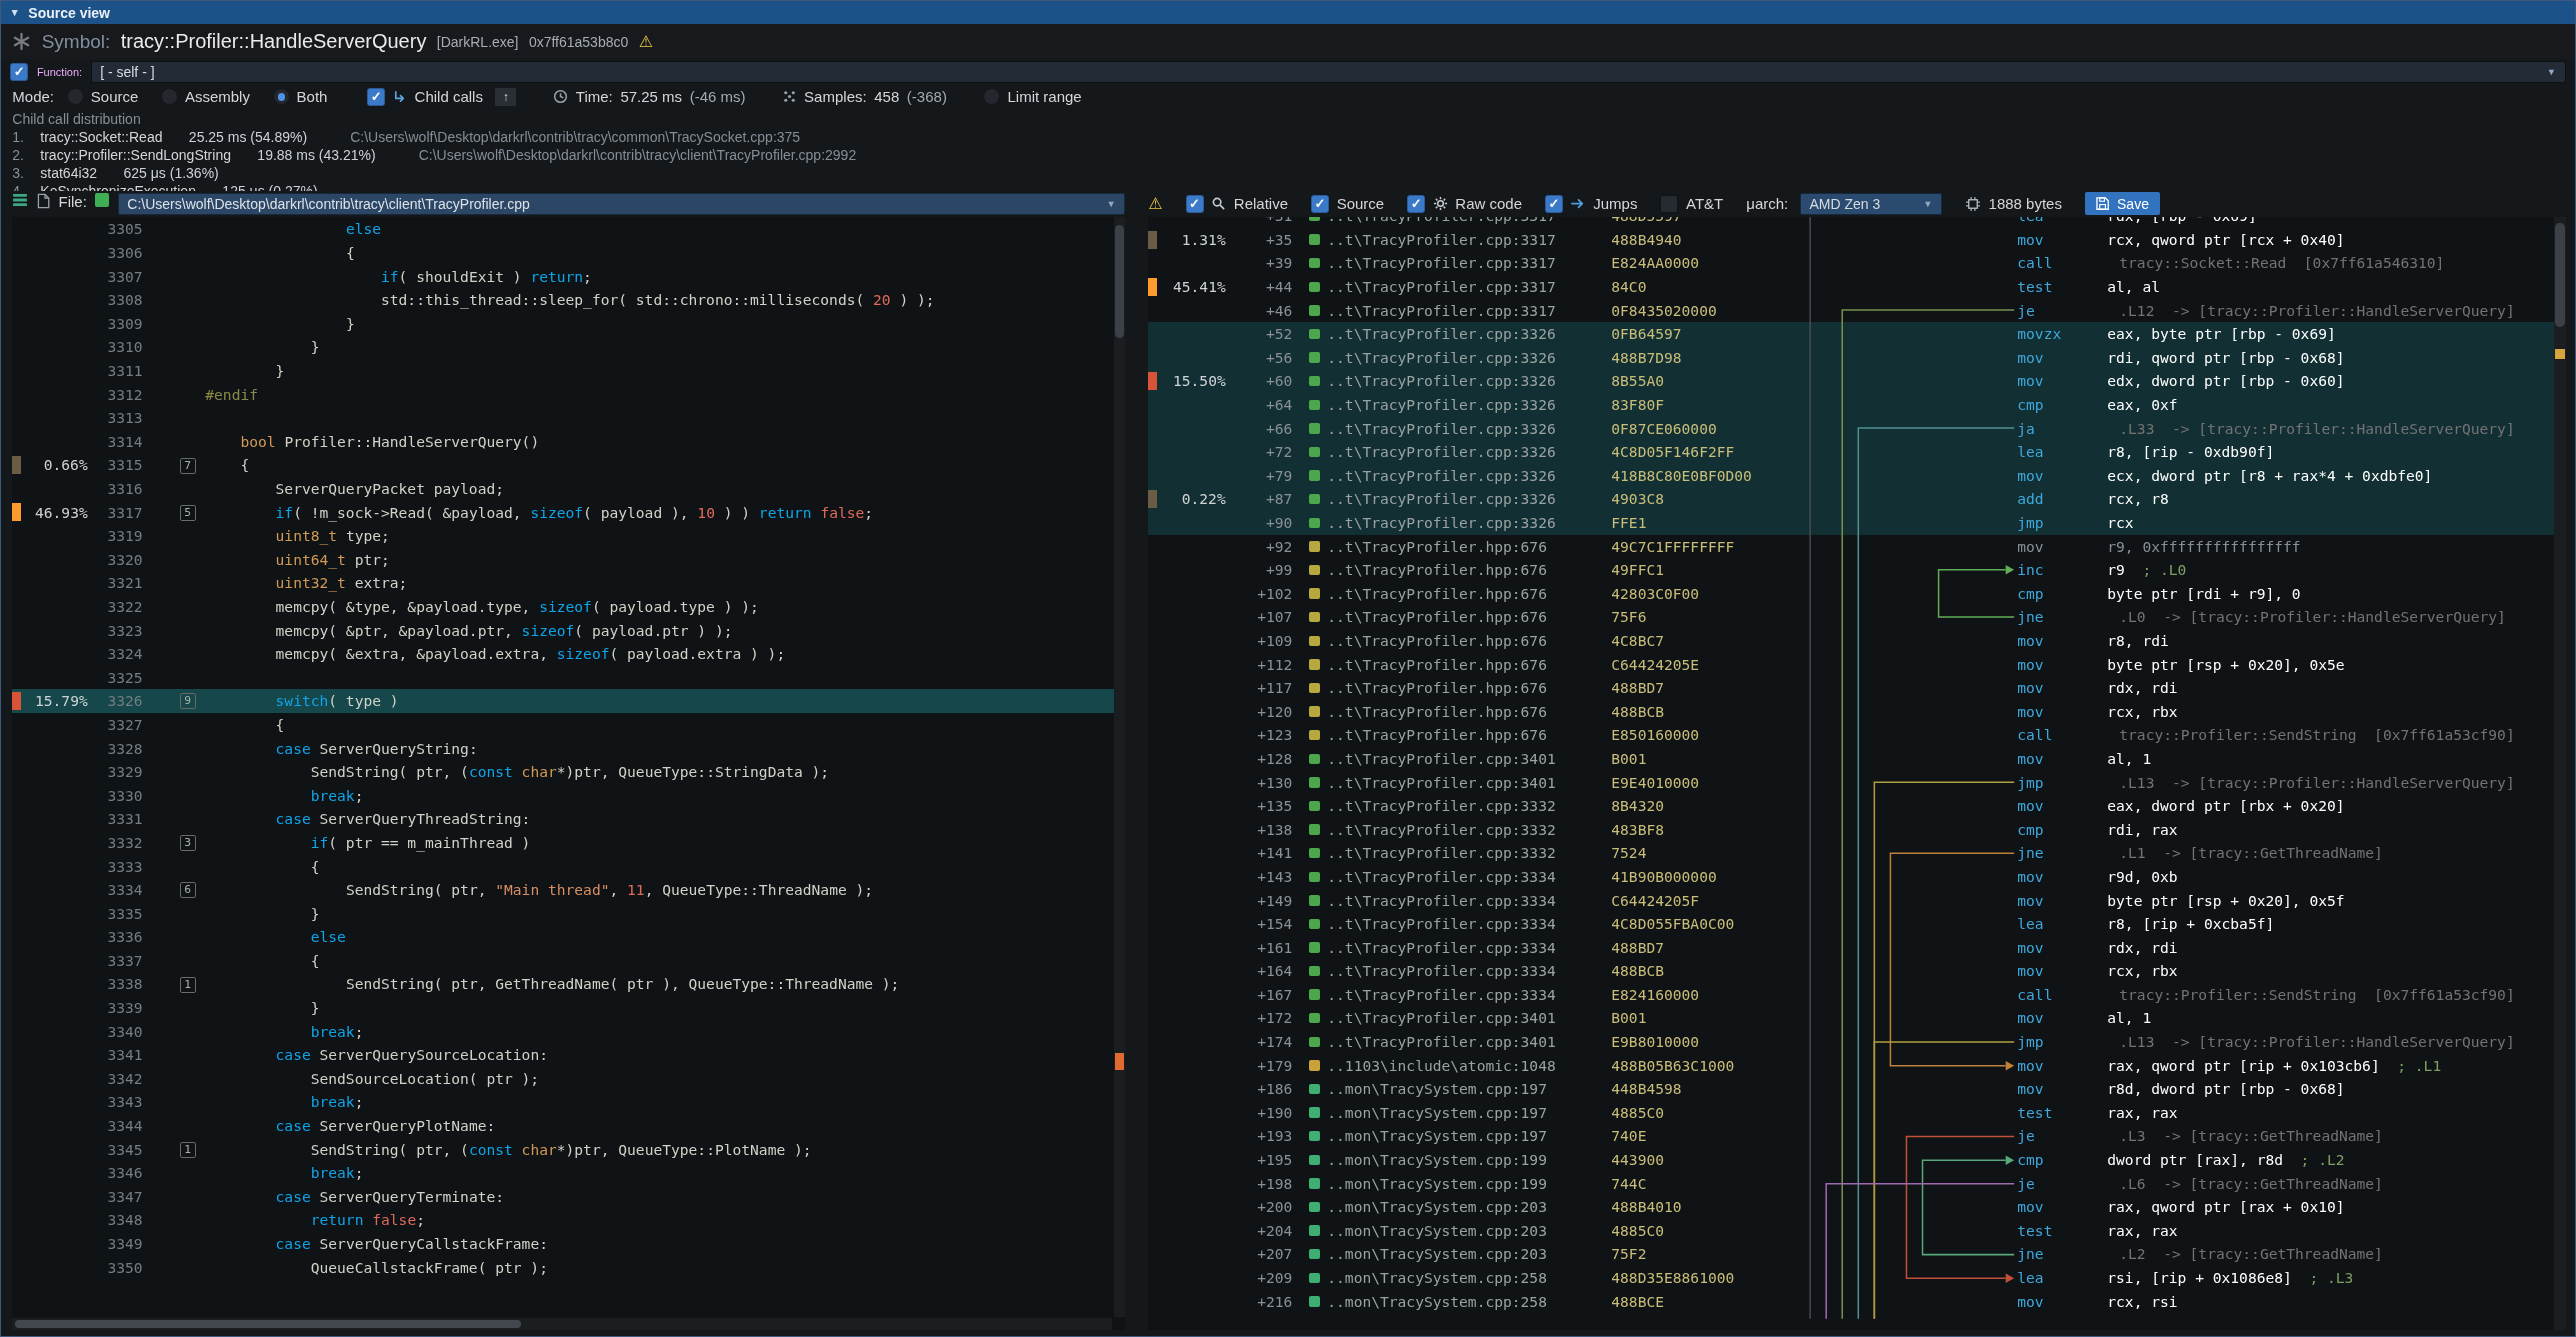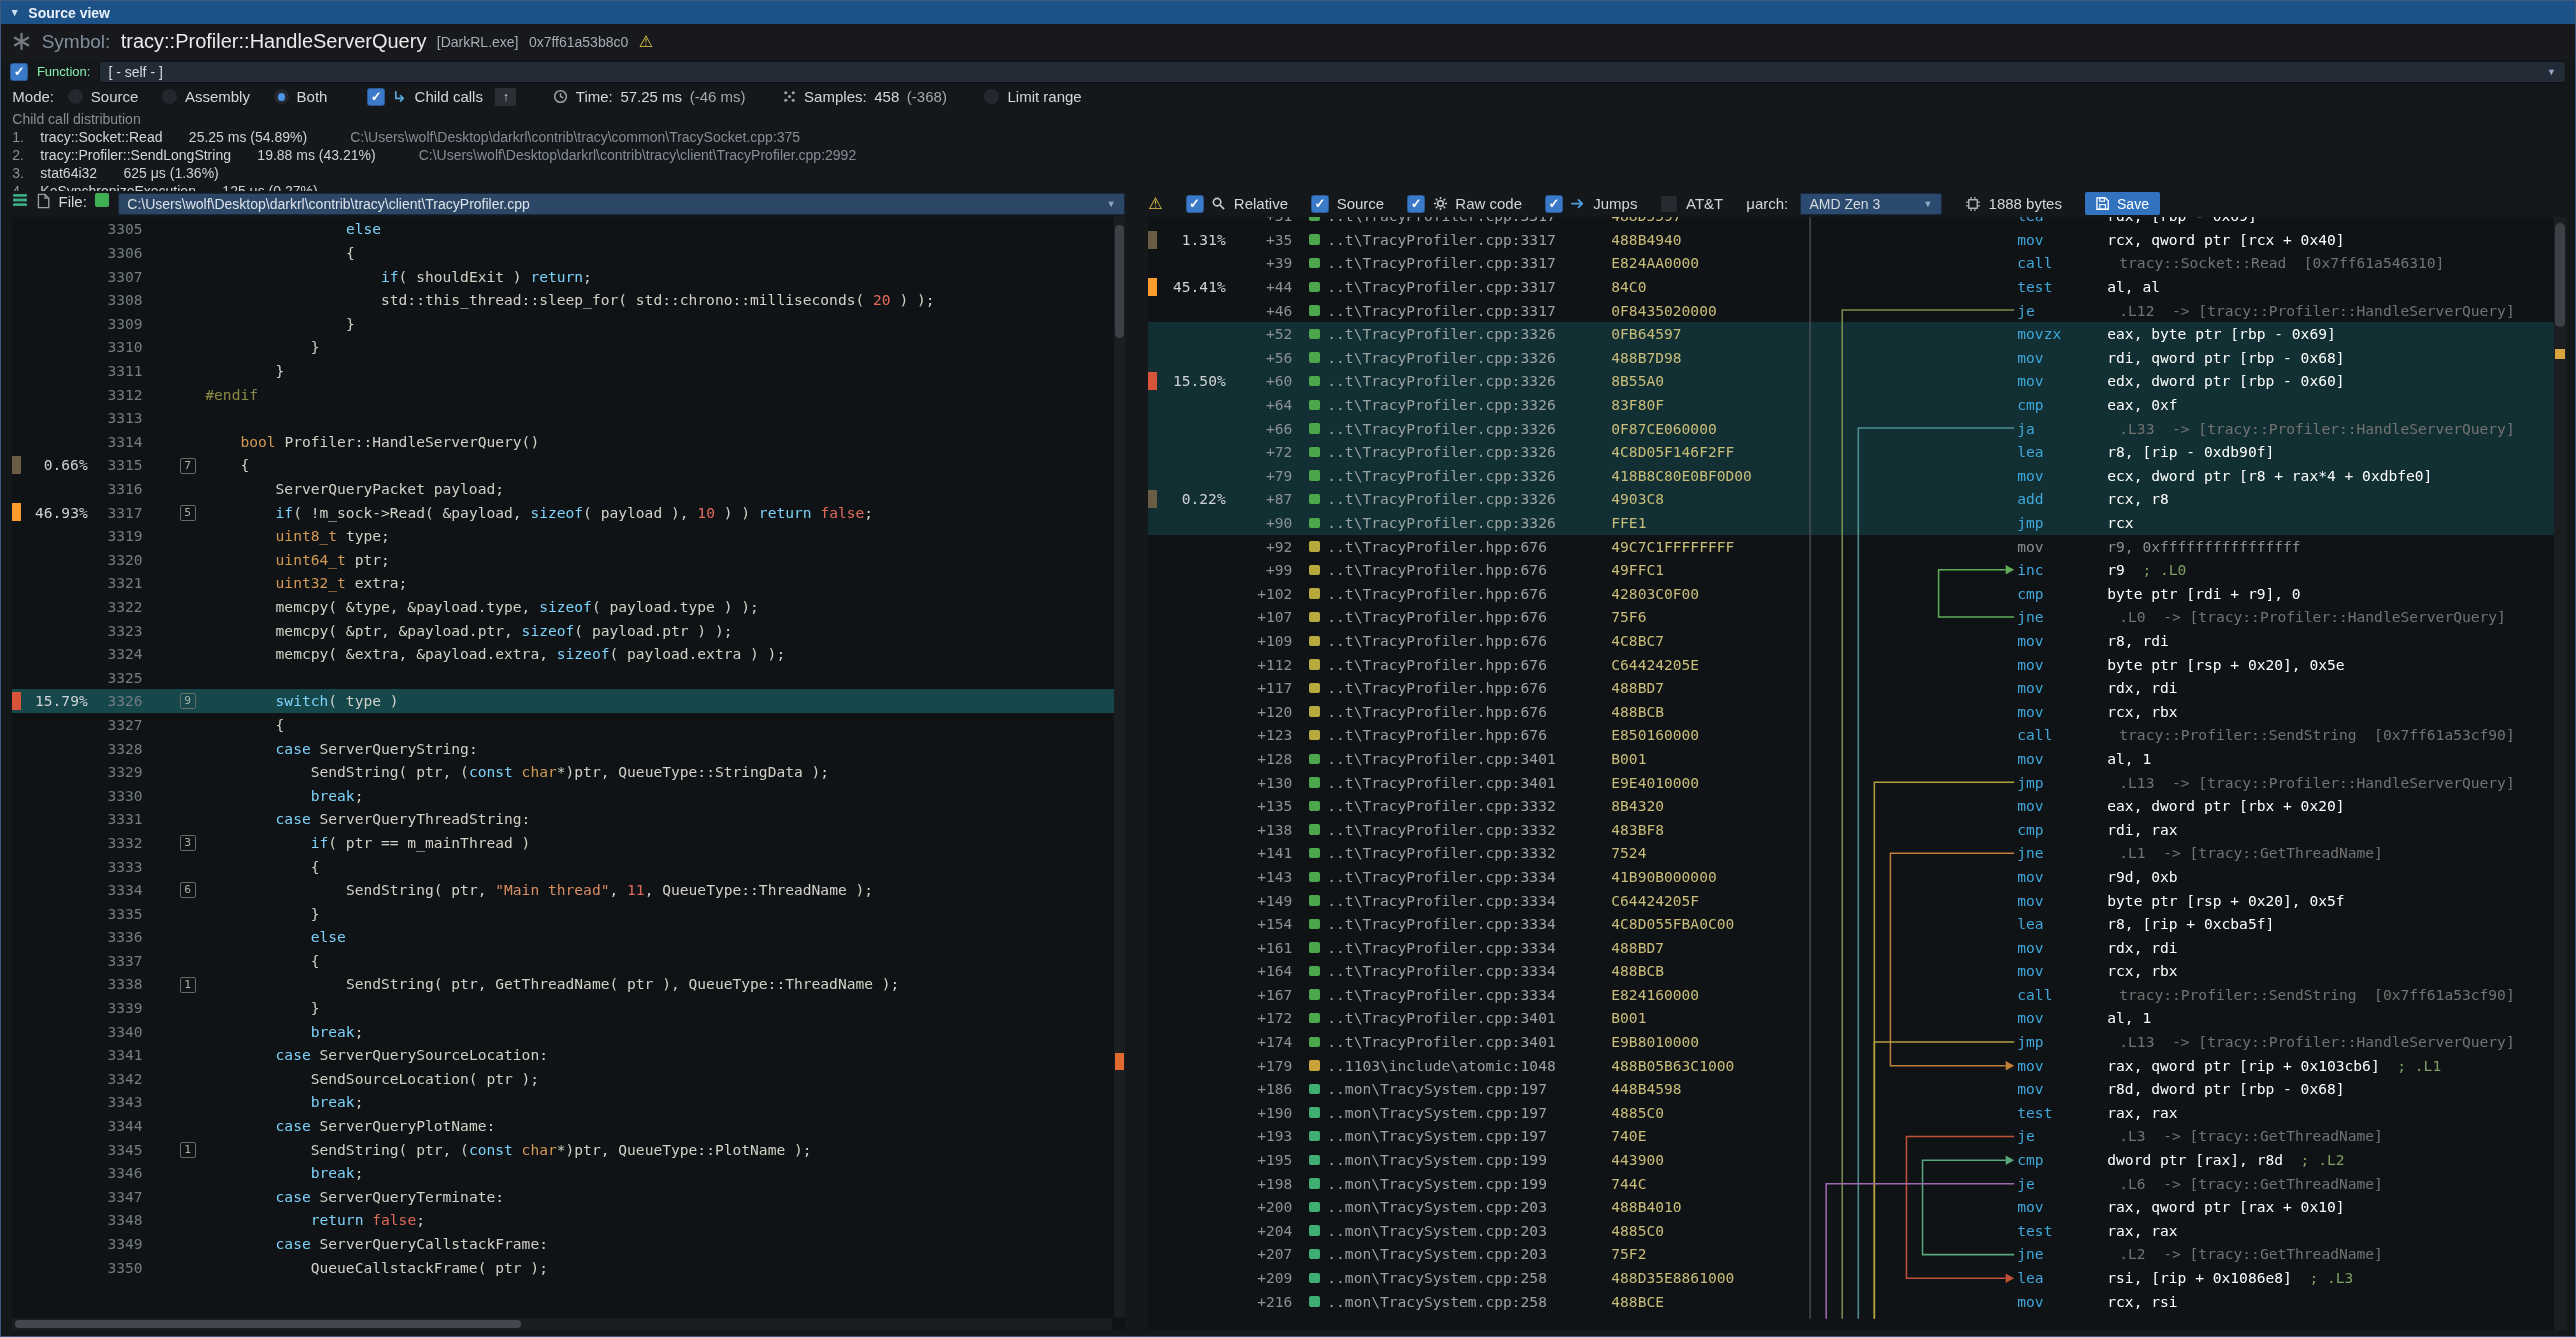--- a/index.html
+++ b/index.html
@@ -18,21 +18,21 @@
   .symbol-row { height:35px; flex:0 0 35px; background:#17191d; display:flex;
                 align-items:center; gap:10.4px; padding:0 11.3px; }
   .sym-label { color:#82909e; font-size:19px; }
   .sym-name  { color:#eaeaea; font-size:20px; }
   .sym-mod, .sym-addr { color:#a7adb5; font-size:14px; }
   .warn { color:#e6c845; font-size:16px; }
 
   
   .function-row { height:25.5px; flex:0 0 25.5px; display:flex; align-items:center;
                   gap:8.5px; padding:0 9.4px; }
-  .fn-label { color:#86efac; font-size:13px; }
+  .fn-label { color:#f0abfc; font-size:11px; }
   .combo { height:22px; background:#232b36; border:0.9px solid #0c0f13;
            display:flex; align-items:center; padding:0 8.5px; color:#d8dbde;
            font-size:14px; border-radius:1.9px; }
   .combo .chev { margin-left:auto; color:#93a8c2; font-size:9.4px; }
   .fn-combo { flex:1; }
 
   
   .mode-row { height:24.6px; flex:0 0 24.6px; display:flex; align-items:center;
               padding:0 11.3px; font-size:15px; color:#d4d7da; }
   .mode-row .lbl { margin-right:13.2px; }
@@ -91,21 +91,21 @@
              padding-right:7.6px; color:#cfd3d6; }
   .bar { position:absolute; left:0; top:2.8px; width:8.5px; height:18px; }
   .h1 { background:#6b5d45; } .h2 { background:#d85438; } .h3 { background:#ff9a2e; }
   .src-num { width:53px; flex:0 0 53px; text-align:right; color:#737d83;
              padding-right:5.7px; }
   .src-badge { width:57px; flex:0 0 57px; text-align:right; padding-right:9.4px; }
   .badge { display:inline-block; border:0.9px solid #676d62; color:#aab2a6;
            font-size:11.3px; line-height:14px; padding:0 3.8px; border-radius:1.9px;
            vertical-align:1.9px; }
   .src-code { flex:1; overflow:hidden; }
-  .tk-d { color:#d2d2c8; } .tk-k { color:#7dd3fc;text-align:center; } .tk-t { color:#d39a55; }
+  .tk-d { color:#d2d2c8; } .tk-k { color:#0ea5e9;text-align:center; } .tk-t { color:#d39a55; }
   .tk-n { color:#e06a5a; } .tk-s { color:#d98d62; } .tk-p { color:#8a8a46; }
 
   
   .asm-rows { margin-top:-13.2px; }
   .asm-row { display:flex; height:23.6px; line-height:23.6px;
              font-family:"DejaVu Sans Mono", monospace; font-size:14.6px;
              white-space:pre; }
   .asm-row.hl { background:rgba(22,84,88,0.45);align-items:flex-end; }
   .a-pct { width:85px; flex:0 0 85px; position:relative; text-align:right;
            padding-right:7.6px; color:#cfd3d6; }

